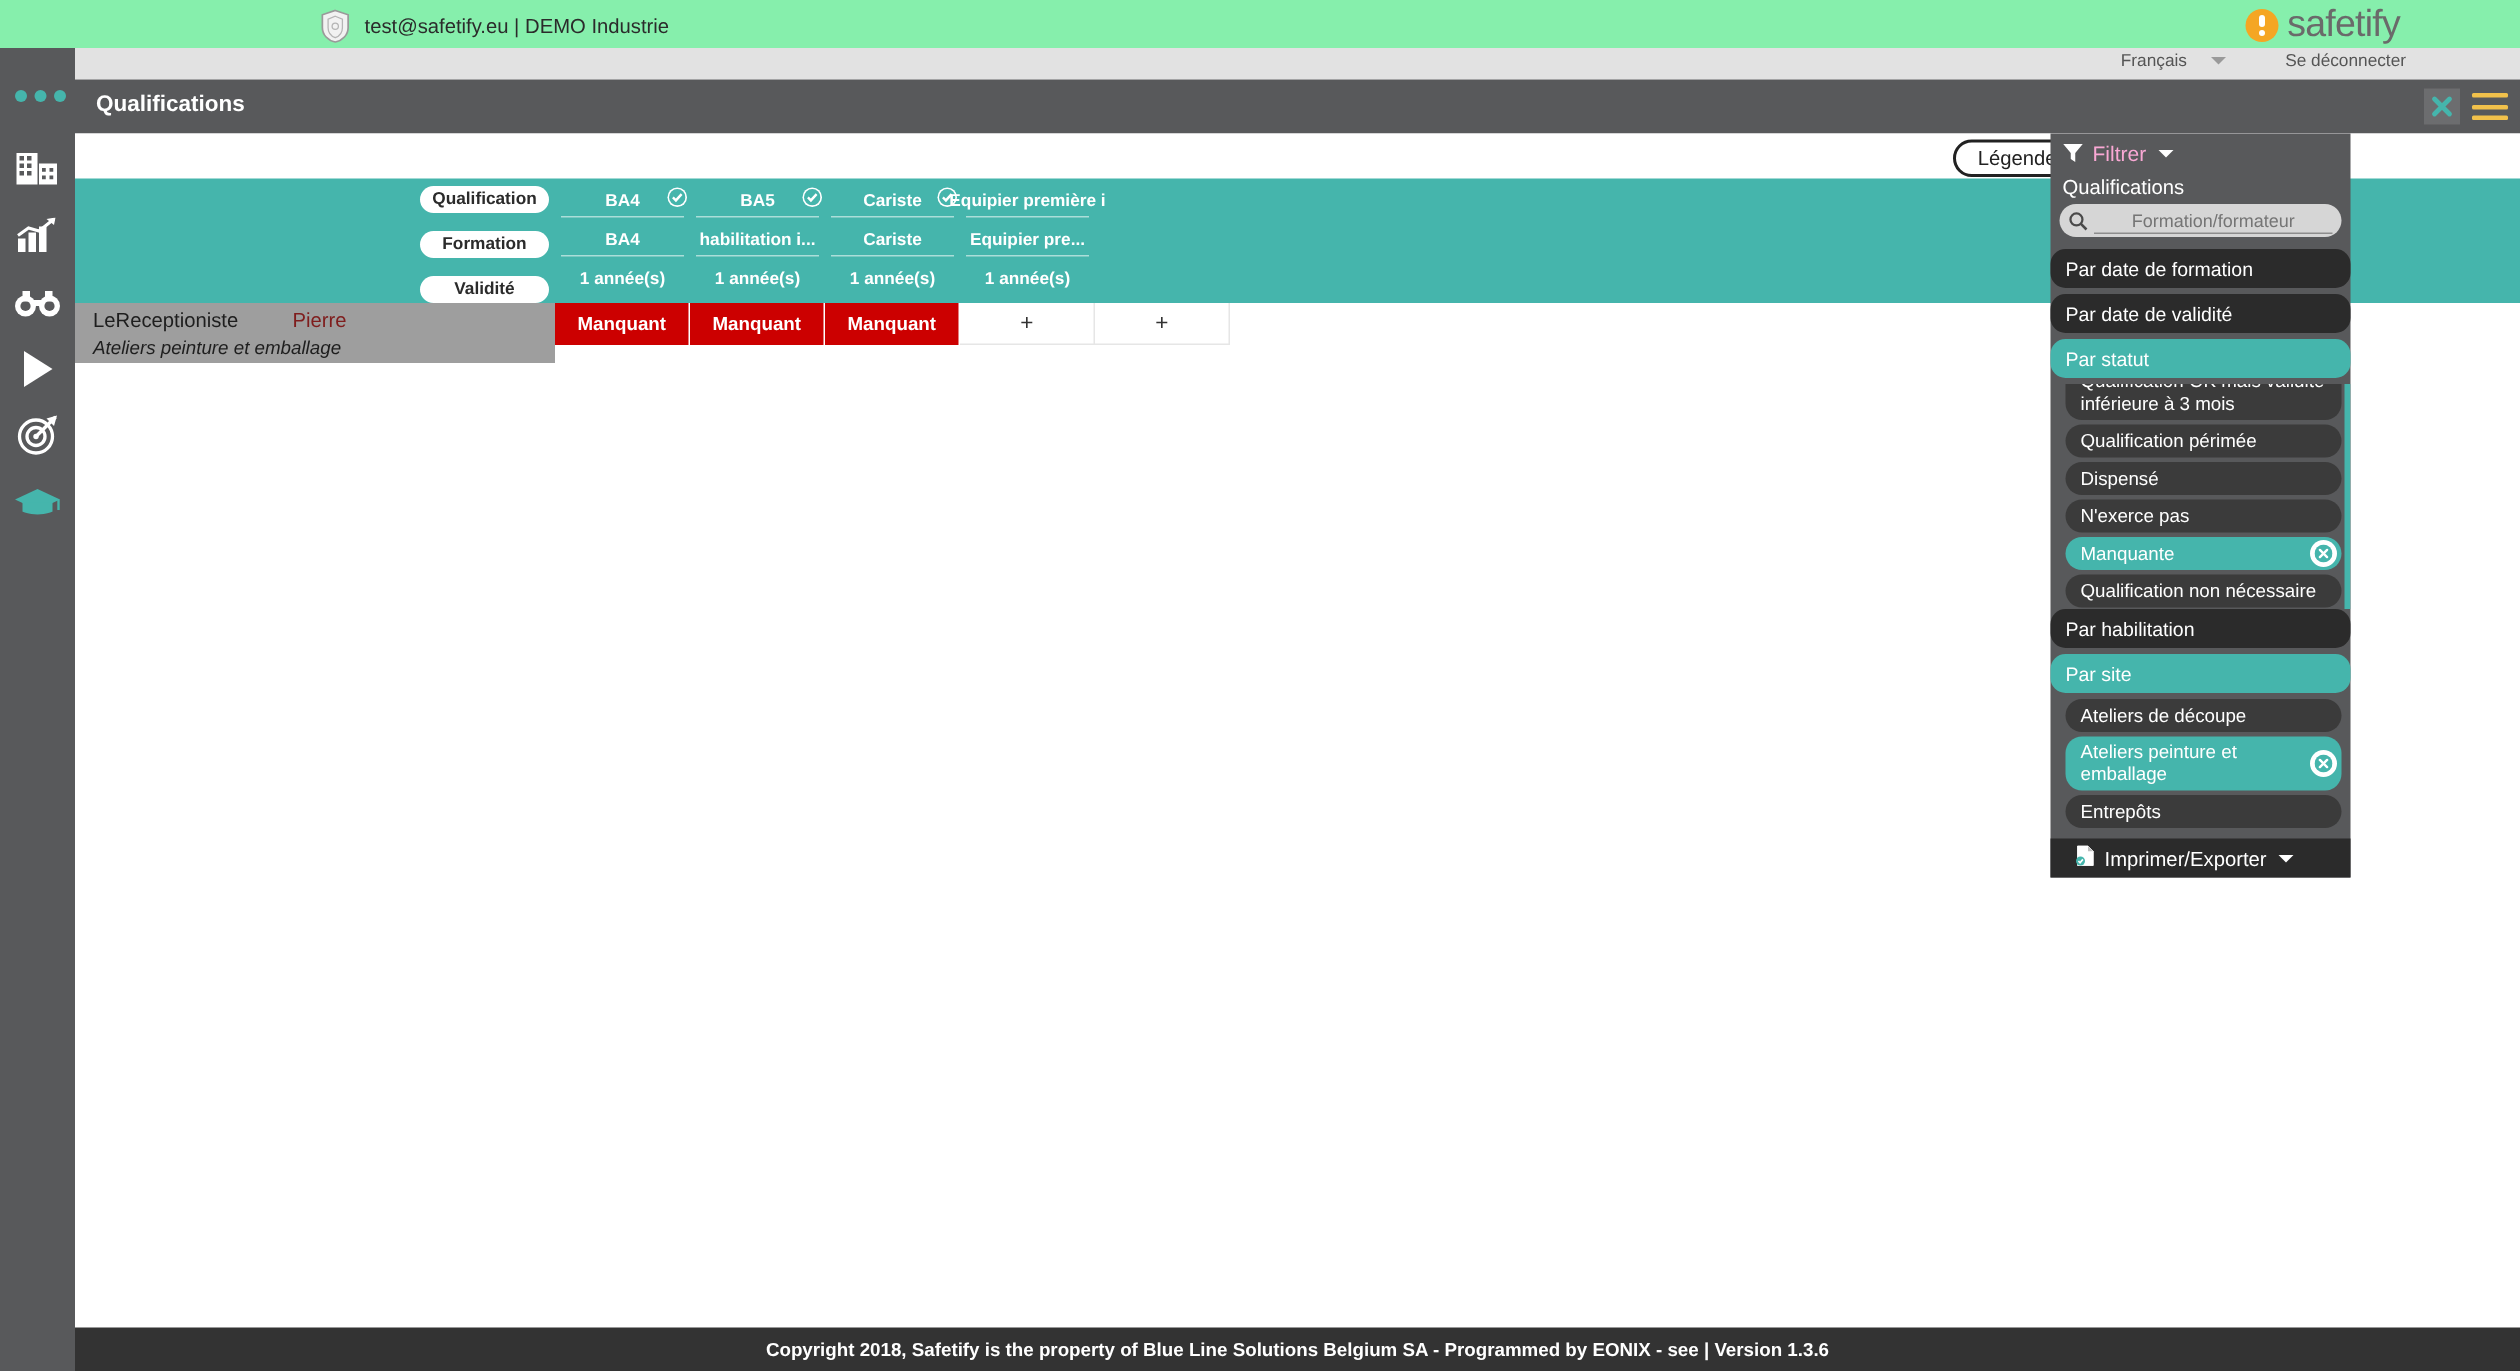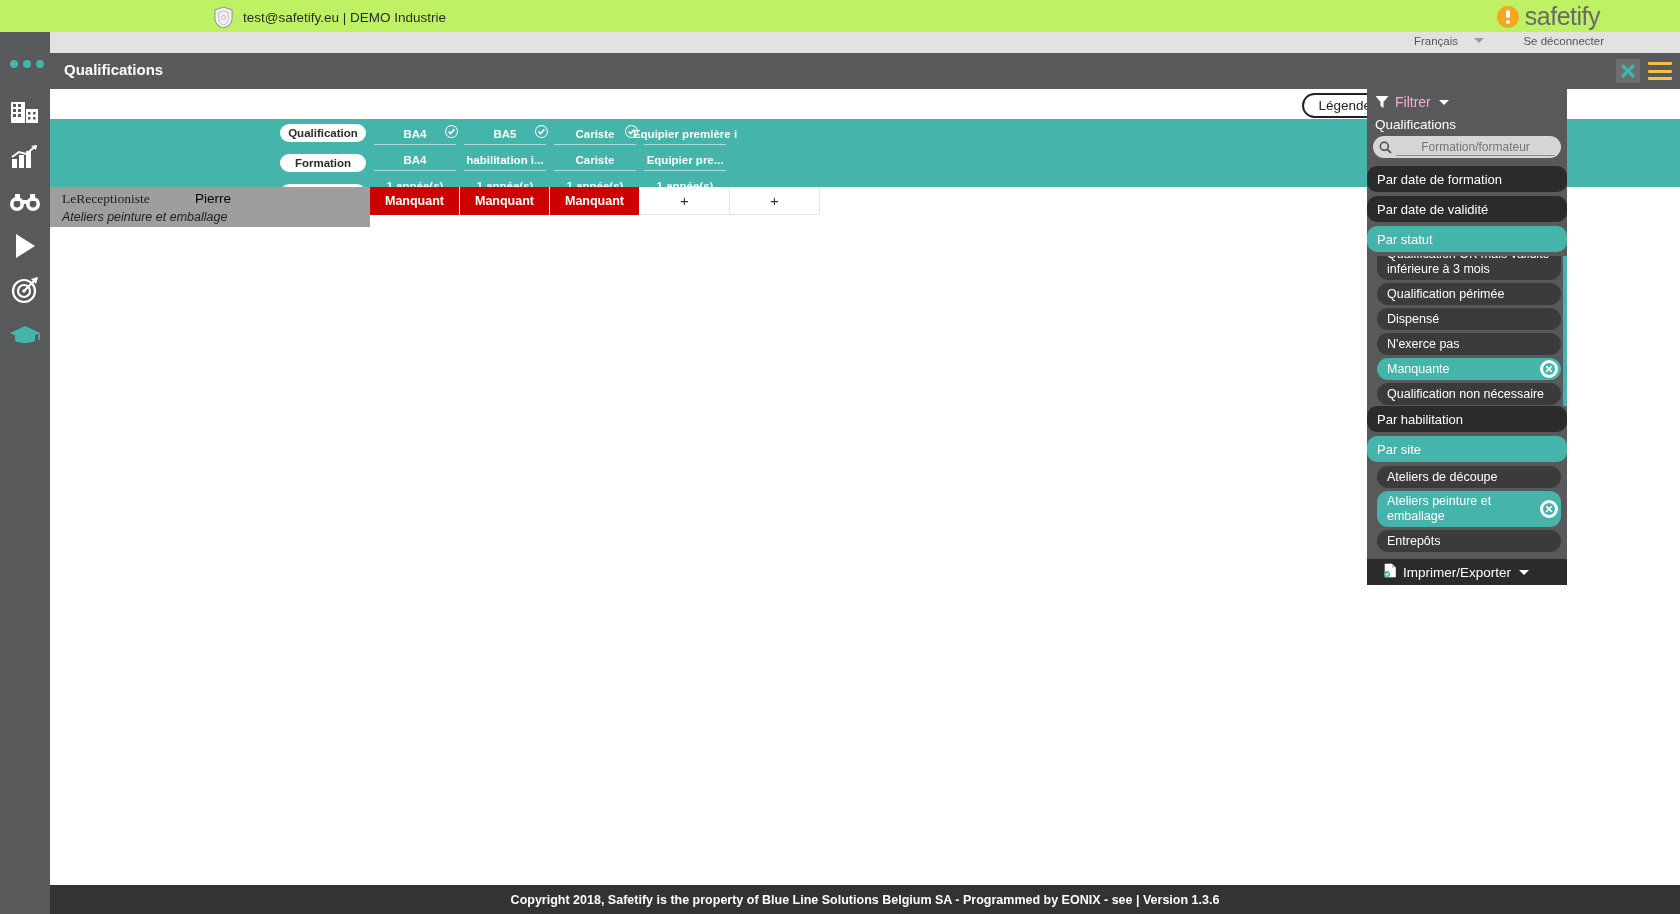--- a/index.html
+++ b/index.html
@@ -8,21 +8,21 @@
     font-family: "Liberation Sans", sans-serif;
     background:#ffffff;
     font-size:13px;
     color:#333;
     position:relative;
   }
 
   
   .topbar {
     position:absolute; left:0; top:0; width:1680px; height:32px;
-    background:#bef264;
+    background:#86efac;
     display:flex; align-items:center;
   }
   .topbar-account {
     position:absolute; left:213px; top:6px;
     display:flex; align-items:center; gap:9px;
     font-size:13.5px; color:#2b2b2b;
   }
   .shield-icon { width:21px; height:23px; display:block; }
   .brand {
     position:absolute; right:80px; top:2px;
@@ -103,21 +103,21 @@
   .legend-btn {
     position:absolute; right:293px; top:4px;
     border:2px solid #222; border-radius:16px;
     background:#fff; padding:3px 14px; font-size:13.5px; color:#222;
     white-space:nowrap;
   }
 
   
   .tablewrap { position:absolute; left:0; top:30px; width:1630px; }
   .thead {
-    position:relative; width:1630px; height:68px; background:#45b5ac;
+    position:relative; width:1630px; height:83px; background:#45b5ac;
   }
   .labelcol { position:absolute; left:230px; top:0; width:140px; height:83px; }
   .pill {
     position:absolute; left:0; width:86px; height:18px;
     background:#ffffff; border-radius:10px;
     font-size:11.5px; font-weight:bold; color:#2b2b2b;
     display:flex;align-items:center;justify-content:center;
   }
   .pill.q { top:5px; }
   .pill.f { top:35px; }
@@ -139,24 +139,24 @@
   }
   .chk svg{display:block;}
   .hlabel-overflow { overflow:visible; }
 
   
   .trow { position:relative; width:1630px; height:40px; display:flex; }
   .cell-name {
     width:320px; background:#9e9e9e; position:relative;
   }
   .cell-name .n1 {
-    position:absolute; left:12px; top:4px; font-size:13.5px; color:#1e1e1e;font-family:Liberation Serif, serif;
+    position:absolute; left:12px; top:4px; font-size:13.5px; color:#1e1e1e;
   }
   .cell-name .n2 {
-    position:absolute; left:145px; top:4px; font-size:13.5px; color:#000000;
+    position:absolute; left:145px; top:4px; font-size:13.5px; color:#7f1d1d;
   }
   .cell-name .site {
     position:absolute; left:12px; top:23px; font-size:12.5px; font-style:italic; color:#1e1e1e;
   }
   .cell {
     width:90px; height:28px;
     display:flex;align-items:center;justify-content:center;
     font-size:12.5px; font-weight:bold;
     border-right:1px solid #ffffff;
   }

